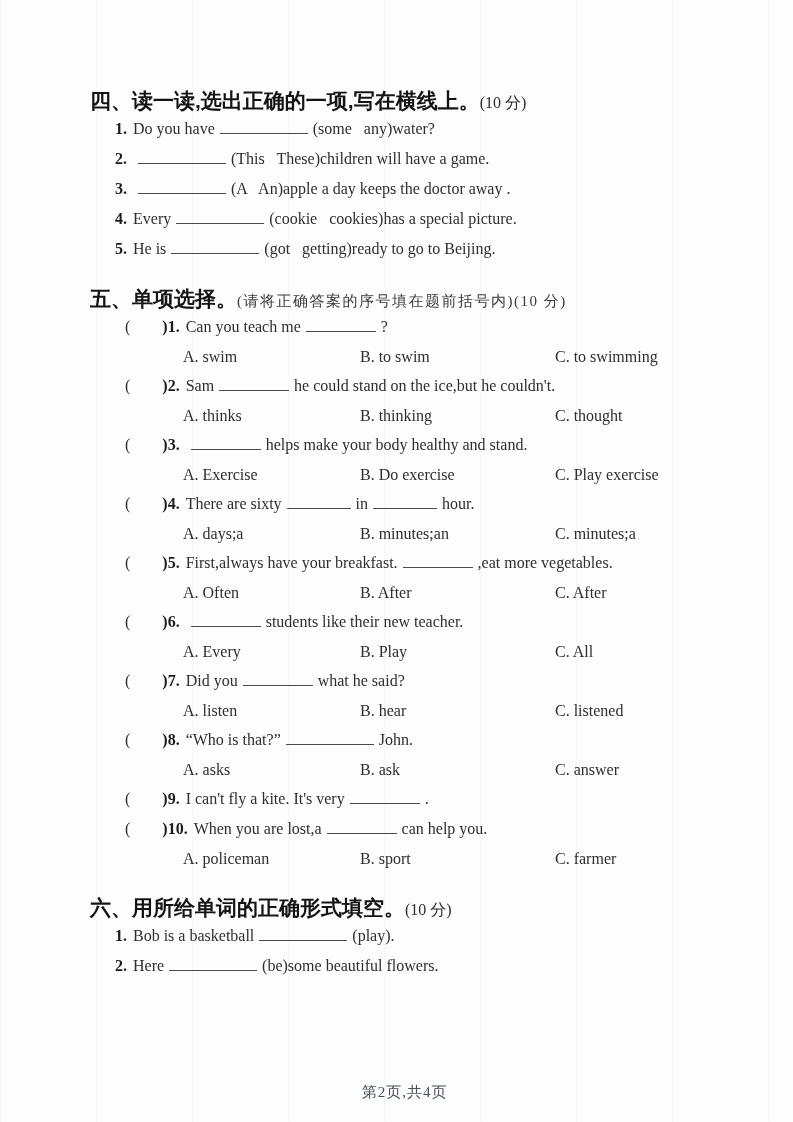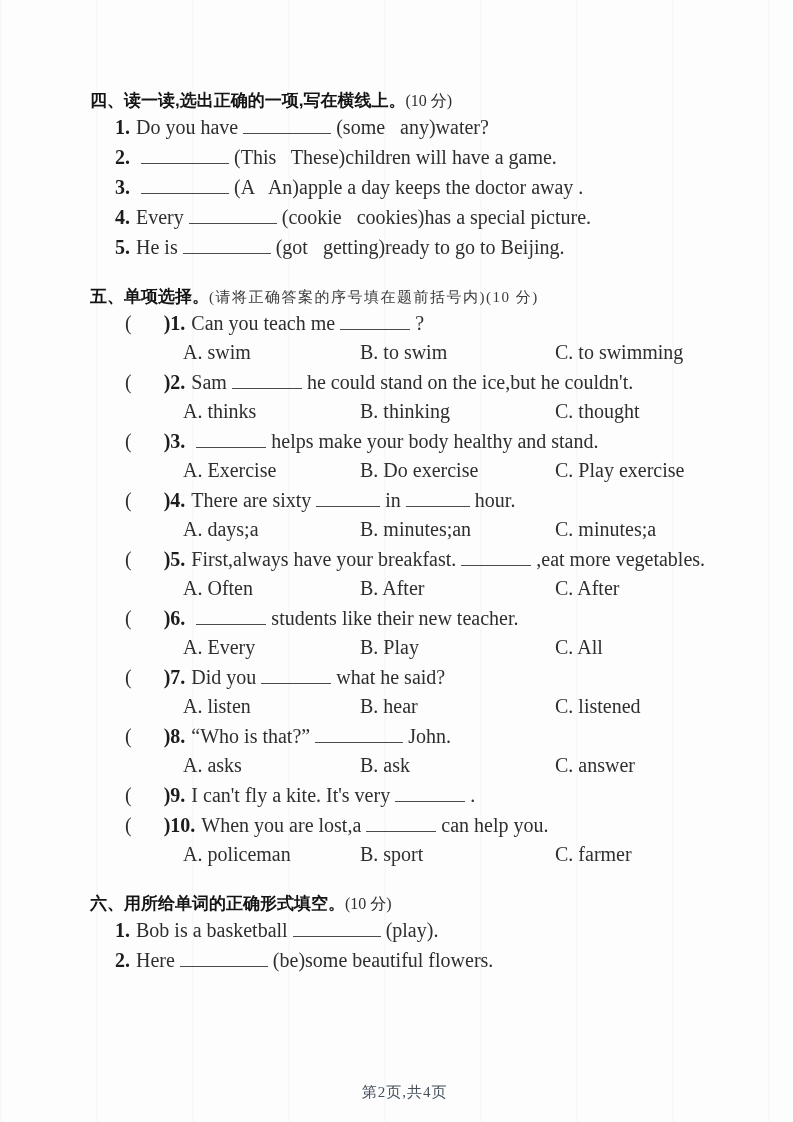--- a/index.html
+++ b/index.html
@@ -18,45 +18,45 @@
         rgba(120,120,130,0.035) 0px, rgba(120,120,130,0.035) 2px,
         rgba(0,0,0,0) 2px, rgba(0,0,0,0) 96px),
       #fdfdfd;
   }
   .content { padding: 90px 60px 0 90px; }
 
   .sec-header { line-height: 22px; margin-top: 0; white-space: pre-wrap; }
   .sec-header.gap-top { margin-top: 24px; }
   .sec-title {
     font-family: "Liberation Sans", "DejaVu Sans", sans-serif;
-    font-weight: 700; font-size: 17px; color: #141414;
+    font-weight: 700; font-size: 21px; color: #141414;
   }
   .sec-points { font-size: 16px; color: #2e2e2e; }
   .sec-subtitle { font-size: 15px; color: #3a3a3a; letter-spacing: 1.5px; }
 
-  .line { line-height: 30px; font-size: 20px; white-space: pre-wrap; }
+  .line { line-height: 30px; font-size: 16px; white-space: pre-wrap; }
   .q4item, .q6item { margin-left: 25px; }
   .mcq { margin-left: 35px; }
   .qnum { font-weight: 700; color: #1c1c1c; margin-right: 6px; }
   .qtext { color: #2e2e2e; }
 
   .blank {
     display: inline-block;
     border-bottom: 1px solid #4a4a4a;
     height: 14px;
     margin: 0 5px;
     vertical-align: baseline;
   }
   .w88 { width: 88px; }
   .w70 { width: 70px; }
   .w64 { width: 64px; }
 
   .mc-bracket { display: inline-block; margin-right: 32px; color: #2e2e2e; }
 
-  .opts { display: flex; margin-left: 93px; line-height: 29px; font-size: 20px; align-items: flex-end; }
+  .opts { display: flex; margin-left: 93px; line-height: 29px; font-size: 16px; align-items: flex-end; }
   .opt-a { width: 177px; }
   .opt-b { width: 195px; }
   .opt-c { flex: 1; }
 
   .footer {
     position: absolute; left: 0; bottom: 20px; width: 100%;
     text-align: center; font-size: 15px; color: #44505c;
     letter-spacing: 1px;
     margin-left: 8px;
   }

